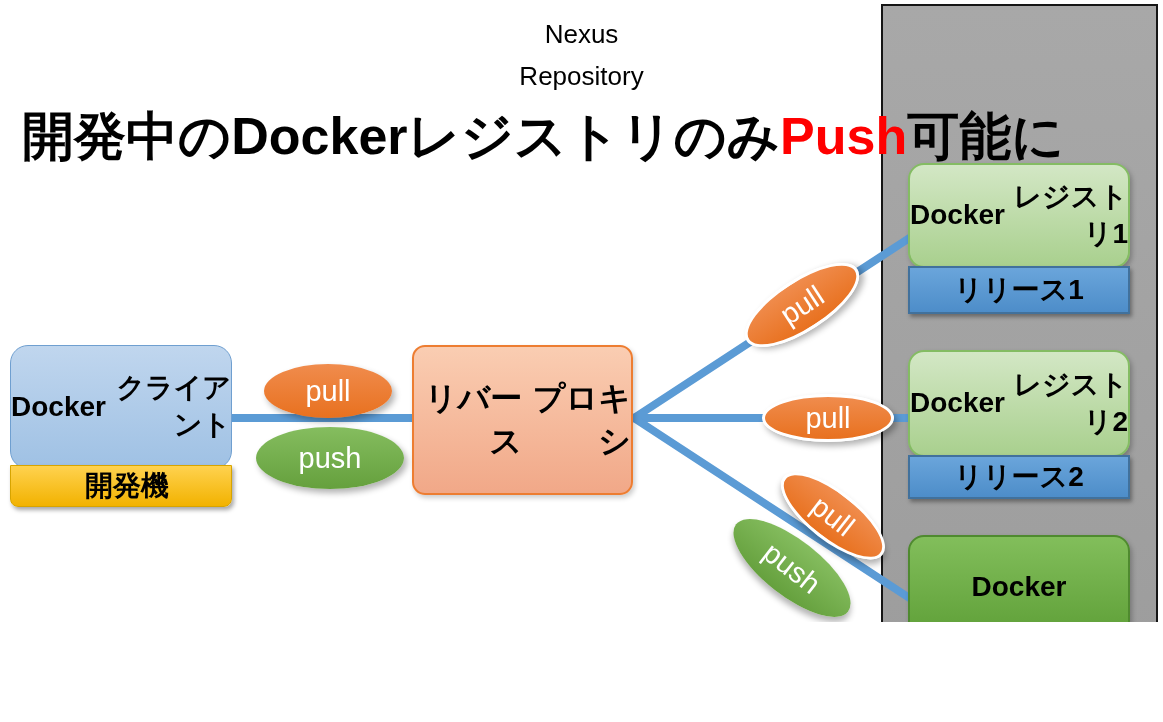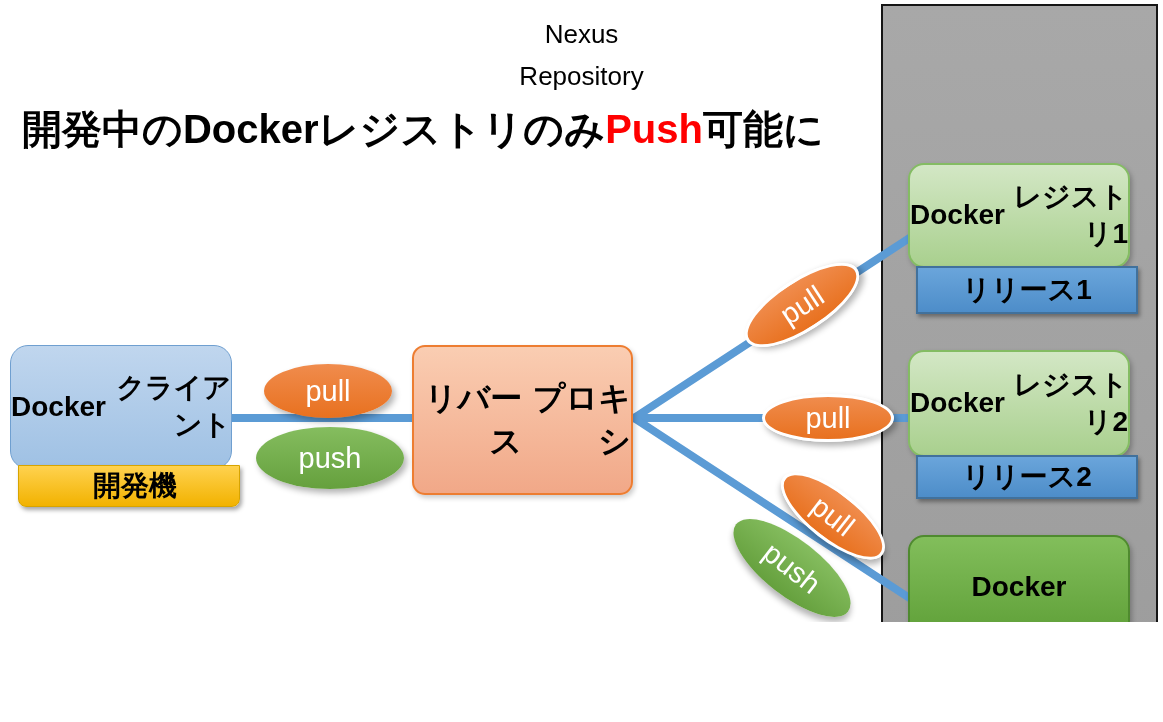--- a/index.html
+++ b/index.html
@@ -7,21 +7,21 @@
   body { font-family:"Liberation Sans","DejaVu Sans",sans-serif; }
 
   .stage {
     position:relative; width:1163px; height:622px;
     background:#ffffff; overflow:hidden;
   }
 
   
   .diagram-title {
     position:absolute; left:22px; top:102px;
-    font-size:40px; font-weight:bold; color:#000;
+    font-size:52px; font-weight:bold; color:#000;
     white-space:nowrap; letter-spacing:0px; z-index:4;
   }
   .diagram-title .hl { color:#ff0000; }
 
   
   .nexus-panel {
     position:absolute; left:881px; top:4px; width:277px; height:714px;
     background:linear-gradient(180deg,#a8a8a8 0%,#9c9c9c 100%);
     border:2px solid #151515; z-index:1;
   }
@@ -36,21 +36,21 @@
 
   
   .node { position:absolute; z-index:4; }
   .node .body {
     position:absolute; left:0; top:0; width:100%;
     display:flex; flex-direction:row; align-items:center; justify-content:center;
     text-align:right; font-weight:bold; color:#000;
     line-height:1.32; font-size:28px;
   }
   .node .tag {
-    position:absolute; left:8px; width:100%;
+    position:absolute; left:0; width:100%;
     display:flex; align-items:center; justify-content:center;
     font-weight:bold; color:#000; font-size:28px;
     box-shadow:2px 3px 4px rgba(0,0,0,0.35);
   }
 
   
   .client { left:10px; top:345px; width:222px; height:160px; }
   .client .body {
     height:124px; border-radius:18px;
     background:linear-gradient(180deg,#c0d6ee 0%,#9fc1e4 100%);

